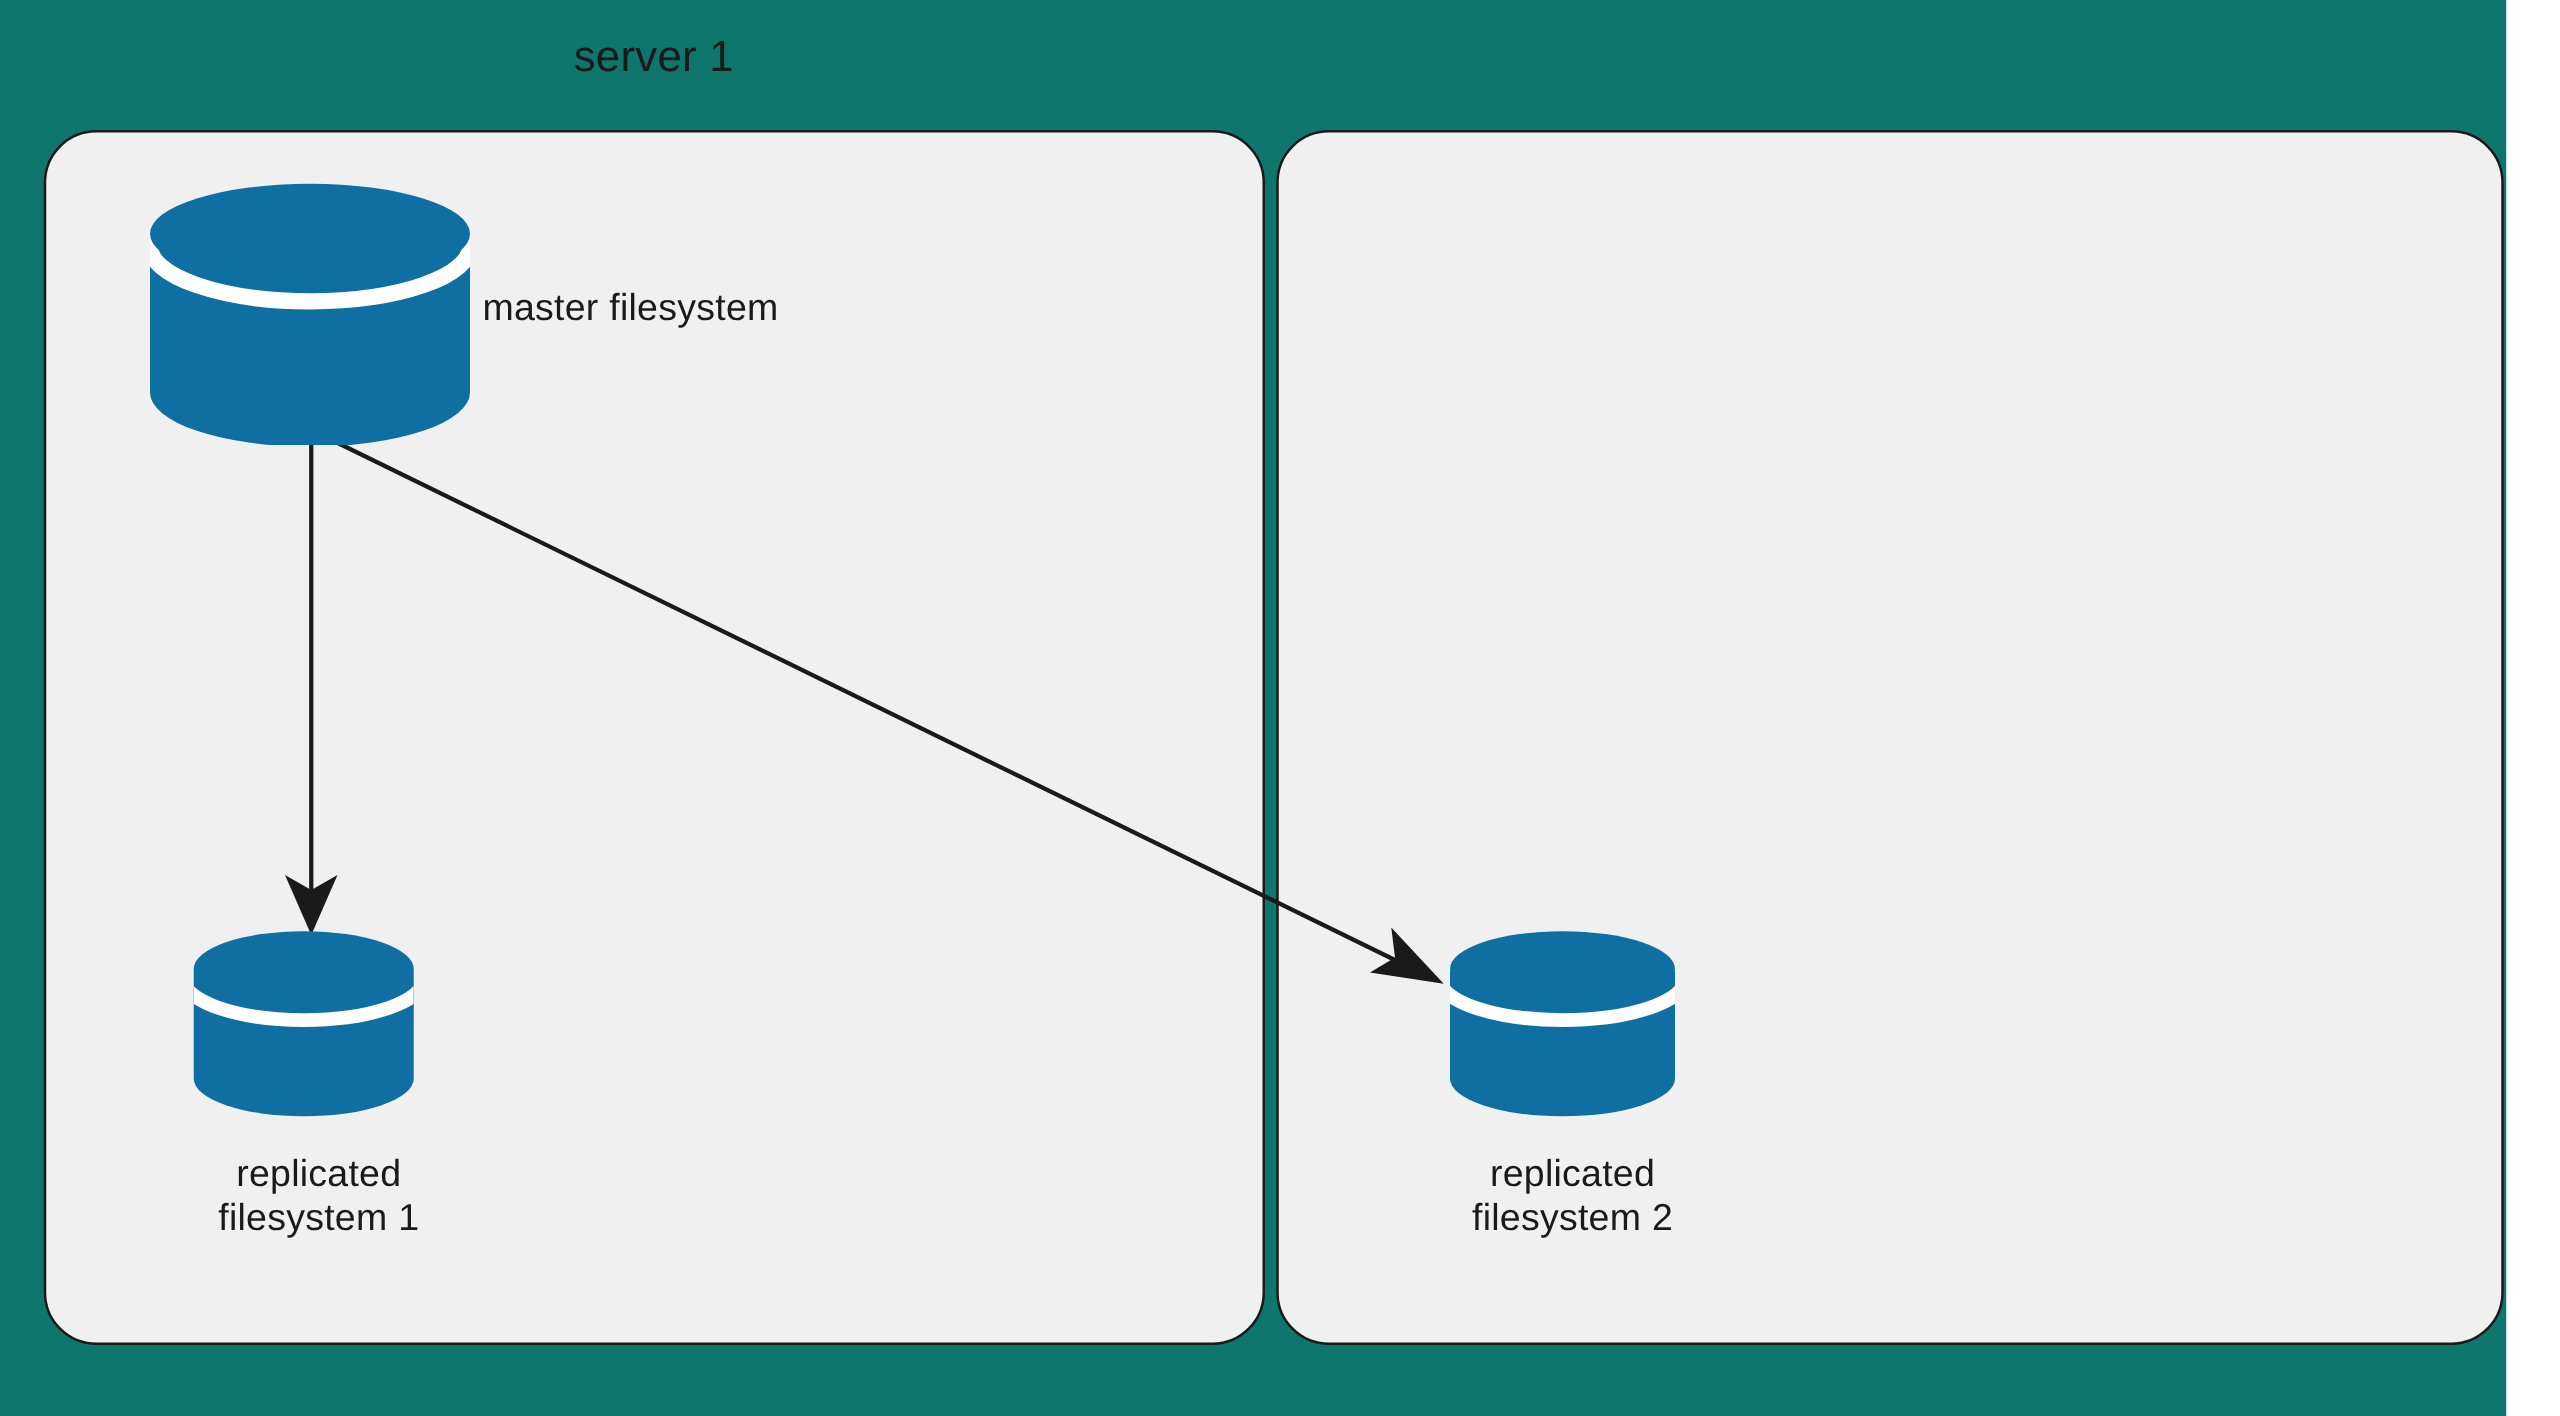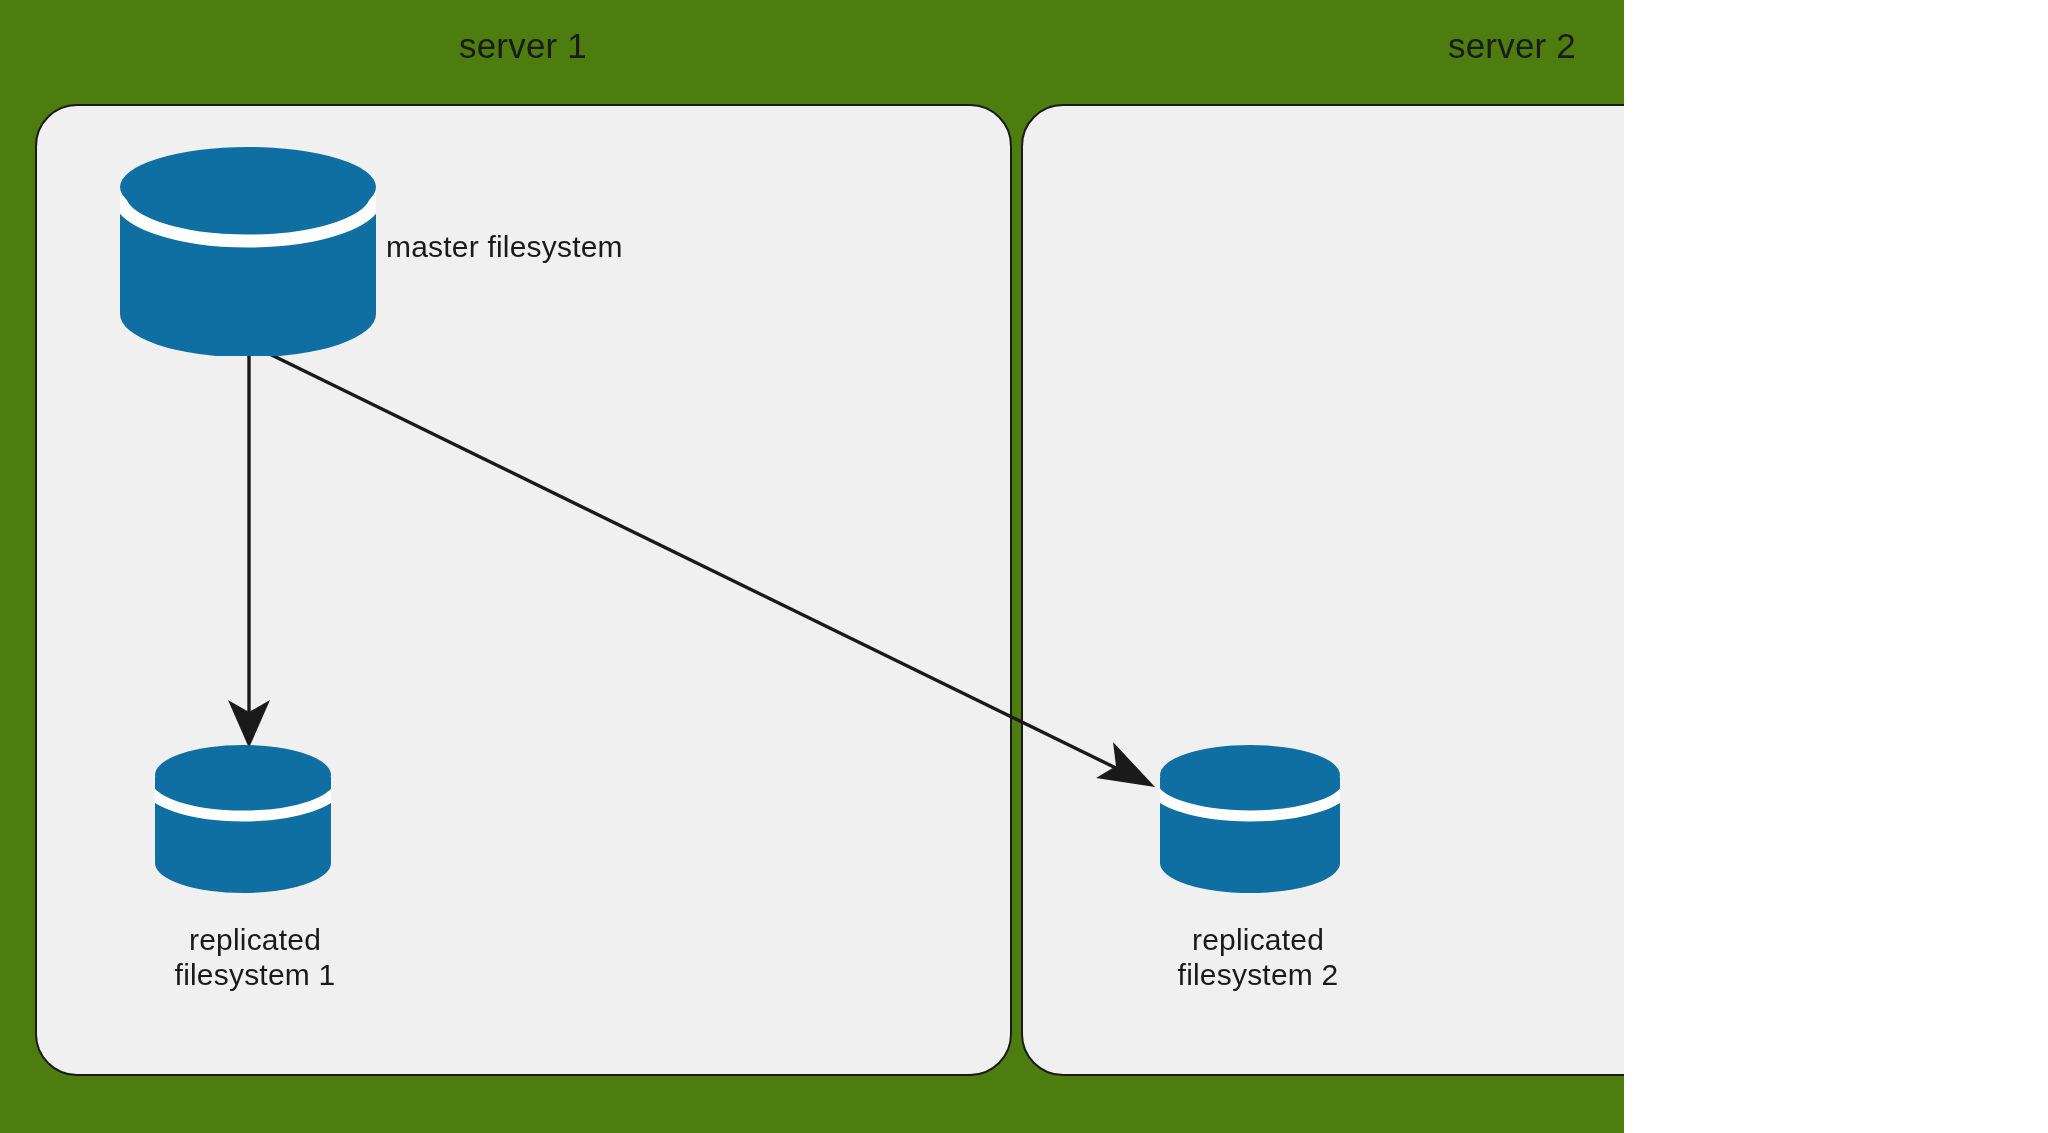--- a/index.html
+++ b/index.html
@@ -6,23 +6,23 @@
   html, body {
     margin: 0;
     padding: 0;
     background: #ffffff;
   }
   body {
     font-family: "Liberation Sans", sans-serif;
   }
   #canvas {
     position: relative;
-    width: 1624px;
+    width: 2005px;
     height: 1133px;
-    background: #4d7c0f;
+    background: #0f766e;
     overflow: hidden;
   }
   .panel {
     position: absolute;
     background: #f0f0f0;
     border: 2px solid #1a1a1a;
     border-radius: 42px;
     box-sizing: border-box;
   }
   #panel-server-1 {
@@ -97,21 +97,20 @@
 <body>
 
 <div id="canvas">
 
   <div class="panel" id="panel-server-1"></div>
 
   <div class="panel" id="panel-server-2"></div>
 
   <div class="panel-title" id="title-server-1">server 1</div>
 
-  <div class="panel-title" id="title-server-2">server 2</div>
 
   <svg class="edges-layer" viewBox="0 0 2048 1133">
 
     <g>
       <line x1="249" y1="345" x2="249" y2="722" stroke="#1a1a1a" stroke-width="3.4"></line>
       <path d="M 249 748 L 228 700 L 249 712 L 270 700 Z" fill="#1a1a1a"></path>
     </g>
 
     <g>
       <line x1="251" y1="345" x2="1120" y2="770" stroke="#1a1a1a" stroke-width="3.4"></line>

